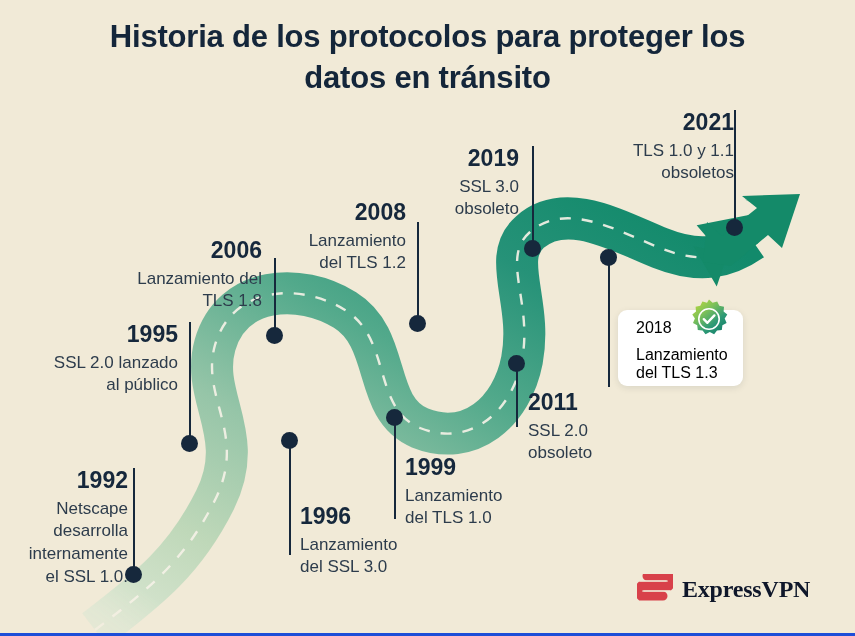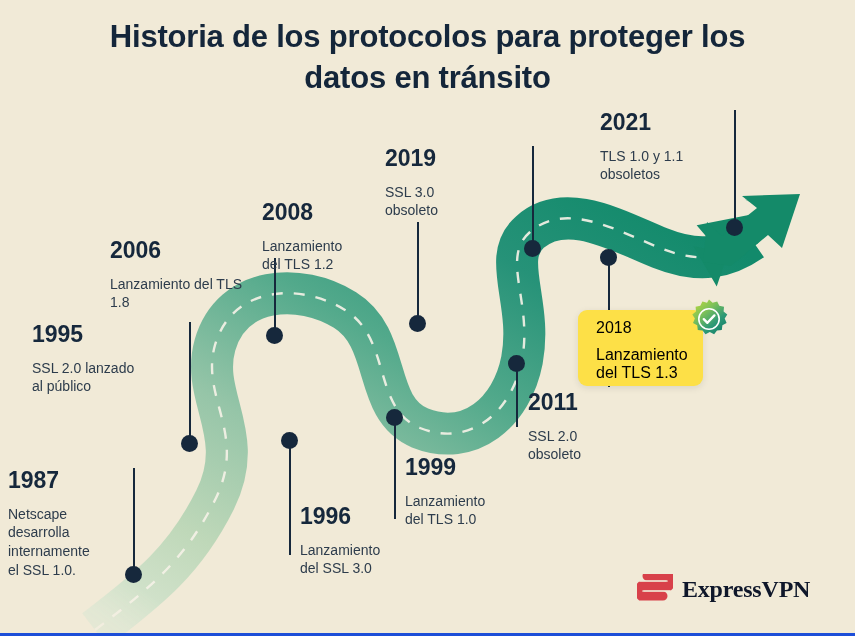--- a/index.html
+++ b/index.html
@@ -47,51 +47,51 @@
     position: absolute;
   }
   .entry .year {
     font-size: 23px;
     font-weight: bold;
     color: #16283c;
     line-height: 1.12;
     white-space: nowrap;
   }
   .entry .desc {
-    font-size: 14px;
+    font-size: 17px;
     color: #2d3c4c;
     line-height: 1.33;
-    margin-top: 11px;
+    margin-top: 4px;
     white-space: pre-line;
   }
-  .entry.align-right { }
+  .entry.align-right { text-align: right; }
   .entry.align-left  { text-align: left; }
 
   
   .stem {
     position: absolute;
     width: 2px;
     background: #16283c;
   }
   .dot {
     position: absolute;
     width: 17px;
     height: 17px;
     border-radius: 50%;
     background: #16283c;
   }
 
   
   #card-2018 {
     position: absolute;
-    left: 578px;
+    left: 618px;
     top: 310px;
     width: 125px;
     height: 76px;
-    background: #fde047;
+    background: #ffffff;
     border-radius: 9px;
     box-shadow: 0 2px 7px rgba(20,35,50,0.10);
   }
   #card-2018 .year {
     position: absolute;
     left: 18px;
     top: 9px;
   }
   #card-2018 .desc {
     position: absolute;
@@ -201,21 +201,21 @@
   <div class="dot" style="left:508px; top:355px;"></div>
   <div class="stem" style="left:516px; top:363px; height:64px;"></div>
 
   <div class="dot" style="left:600px; top:249px;"></div>
   <div class="stem" style="left:608px; top:257px; height:130px;"></div>
 
   <div class="dot" style="left:726px; top:219px;"></div>
   <div class="stem" style="left:734px; top:110px; height:114px;"></div>
 
   <div class="entry align-right" style="left:8px; top:468px; width:120px; padding-right:10px;">
-    <div class="year">1987</div>
+    <div class="year">1992</div>
     <div class="desc">Netscape
 desarrolla
 internamente
 el SSL 1.0.</div>
   </div>
 
   <div class="entry align-right" style="left:32px; top:322px; width:146px; padding-right:20px;">
     <div class="year">1995</div>
     <div class="desc">SSL 2.0 lanzado
 al público</div>

